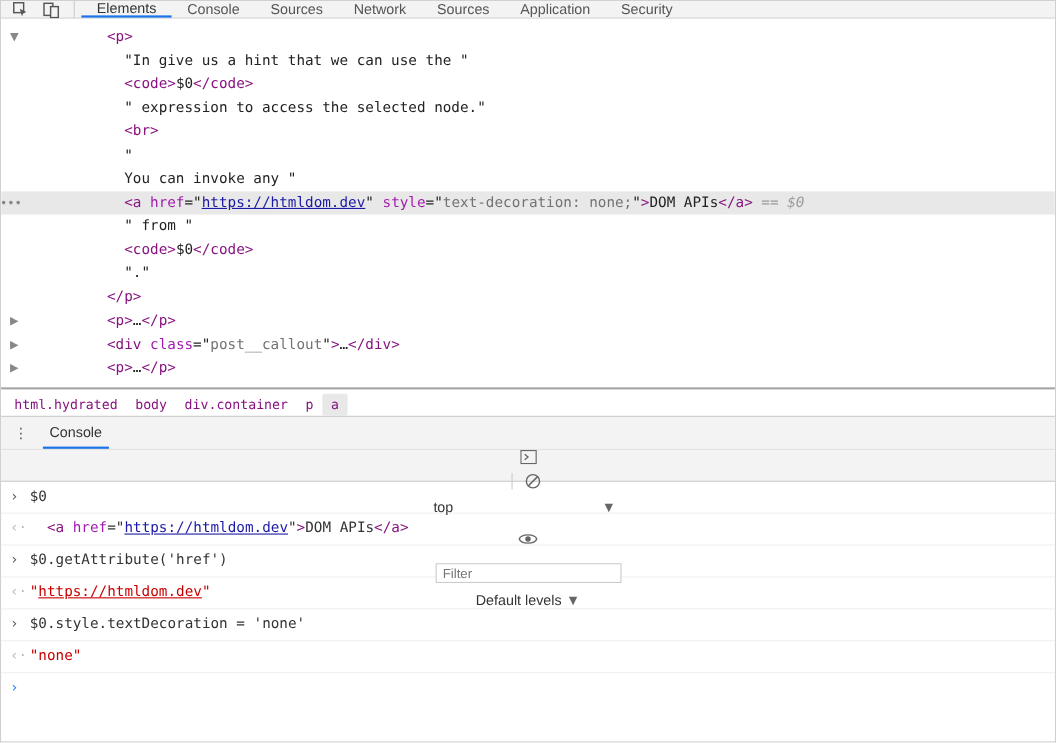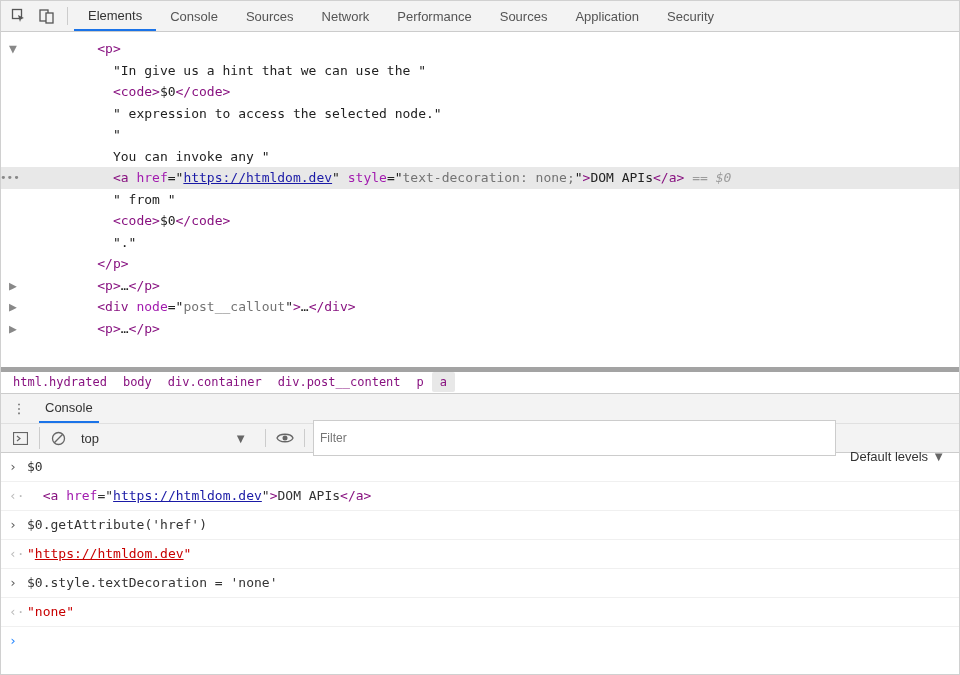--- a/index.html
+++ b/index.html
@@ -10,21 +10,21 @@
   background: #fff;
   width: 960px;
   height: 675px;
   overflow: hidden;
   border: 1px solid #d0d0d0;
 }
 .mono { font-family: Menlo, Consolas, monospace; }
 
 
 .toolbar {
-  height: 31px;
+  height: 16px;
   display: flex;
   align-items: center;
   border-bottom: 1px solid #ccc;
   background: #f3f3f3;
   padding: 0 4px;
 }
 .toolbar .iconbtn {
   width: 28px; height: 28px;
   display: flex; align-items: center; justify-content: center;
   cursor: pointer;
@@ -81,23 +81,23 @@
 .c-tag { color: #881280; }
 .c-attr { color: #a21caf; }
 .c-str { color: #737373; }
 .c-link { color: #1a1aa6; text-decoration: underline; }
 .c-text { color: #222; }
 .c-selindicator { color: #9b9b9b; font-style: italic; }
 
 
 .breadcrumbs {
   height: 26px;
-  border-top: 5px solid #a3a3a3;
-  display: flex;
-  align-items: flex-start;
+  border-top: 2px solid #a3a3a3;
+  display: flex;
+  align-items: flex-end;
   padding: 0 4px;
   background: #fff;
   font-family: Menlo, Consolas, monospace;
   font-size: 12px;
 }
 .crumb {
   padding: 3px 8px;
   cursor: pointer;
   color: #881280;
   border-radius: 2px;
@@ -129,20 +129,21 @@
 
 .console-toolbar {
   height: 30px;
   border-top: 1px solid #e0e0e0;
   border-bottom: 1px solid #ccc;
   display: flex;
   align-items: center;
   background: #f3f3f3;
   padding: 0 8px;
   gap: 8px;
+  flex-direction: column;
 }
 .console-toolbar .square-icon, .console-toolbar .clear-icon, .console-toolbar .eye-icon {
   width: 22px; height: 22px;
   display: flex; align-items: center; justify-content: center;
   color: #555; cursor: pointer;
 }
 .console-toolbar .clear-icon { border-left: 1px solid #ccc; padding-left: 8px; width: 30px; }
 .context-select {
   display: flex; align-items: center;
   color: #333;
@@ -161,21 +162,20 @@
   border: 1px solid #ccc;
   padding: 1px 6px;
   font-size: 12px;
   color: #333;
 }
 .levels {
   display: flex; align-items: flex-end;
   color: #333; cursor: pointer;
   padding: 0 6px;
   font-size: 13px;
-  margin-top: 36px;
 }
 .levels .chev { margin-left: 4px; color: #666; }
 
 
 .console-body {
   font-family: Menlo, Consolas, monospace;
   font-size: 13px;
   padding-bottom: 8px;
 }
 .console-row {
@@ -216,51 +216,50 @@
         <rect x="1" y="2" width="8" height="11" fill="none" stroke="#555" stroke-width="1.3"></rect>
         <rect x="7" y="5" width="7" height="10" fill="#f3f3f3" stroke="#555" stroke-width="1.3"></rect>
       </svg>
   </div>
   <div class="divider"></div>
   <div class="tabs">
     <div class="tab active">Elements</div>
     <div class="tab">Console</div>
     <div class="tab">Sources</div>
     <div class="tab">Network</div>
-    <div class="tab">Performance</div>
     <div class="tab">Sources</div>
     <div class="tab">Application</div>
     <div class="tab">Security</div>
   </div>
 </div>
 
 <div class="elements-pane">
   <div class="tree mono">
     <div class="line"><span class="expander">▼</span><span>          </span><span class="c-tag">&lt;p&gt;</span></div>
     <div class="line"><span class="expander"> </span><span>            </span><span class="c-text">"In give us a hint that we can use the "</span></div>
     <div class="line"><span class="expander"> </span><span>            </span><span class="c-tag">&lt;code&gt;</span><span class="c-text">$0</span><span class="c-tag">&lt;/code&gt;</span></div>
     <div class="line"><span class="expander"> </span><span>            </span><span class="c-text">" expression to access the selected node."</span></div>
+    <div class="line"><span class="expander"> </span><span>            </span><span class="c-tag">&lt;br&gt;</span></div>
     <div class="line"><span class="expander"> </span><span>            </span><span class="c-text">"</span></div>
     <div class="line"><span class="expander"> </span><span>            </span><span class="c-text">You can invoke any "</span></div>
     <div class="line sel"><span class="gutter-dots">•••</span><span class="expander"> </span><span>            </span><span class="c-tag">&lt;a</span><span class="c-attr"> href</span><span class="c-text">=</span><span class="c-text">"</span><span class="c-link">https://htmldom.dev</span><span class="c-text">"</span><span class="c-attr"> style</span><span class="c-text">=</span><span class="c-text">"</span><span class="c-str">text-decoration: none;</span><span class="c-text">"</span><span class="c-tag">&gt;</span><span class="c-text">DOM APIs</span><span class="c-tag">&lt;/a&gt;</span><span class="c-selindicator"> == $0</span></div>
     <div class="line"><span class="expander"> </span><span>            </span><span class="c-text">" from "</span></div>
     <div class="line"><span class="expander"> </span><span>            </span><span class="c-tag">&lt;code&gt;</span><span class="c-text">$0</span><span class="c-tag">&lt;/code&gt;</span></div>
     <div class="line"><span class="expander"> </span><span>            </span><span class="c-text">"."</span></div>
     <div class="line"><span class="expander"> </span><span>          </span><span class="c-tag">&lt;/p&gt;</span></div>
     <div class="line"><span class="expander">▶</span><span>          </span><span class="c-tag">&lt;p&gt;</span><span class="c-text">…</span><span class="c-tag">&lt;/p&gt;</span></div>
-    <div class="line"><span class="expander">▶</span><span>          </span><span class="c-tag">&lt;div</span><span class="c-attr"> node</span><span class="c-text">=</span><span class="c-text">"</span><span class="c-str">post__callout</span><span class="c-text">"</span><span class="c-tag">&gt;</span><span class="c-text">…</span><span class="c-tag">&lt;/div&gt;</span></div>
+    <div class="line"><span class="expander">▶</span><span>          </span><span class="c-tag">&lt;div</span><span class="c-attr"> class</span><span class="c-text">=</span><span class="c-text">"</span><span class="c-str">post__callout</span><span class="c-text">"</span><span class="c-tag">&gt;</span><span class="c-text">…</span><span class="c-tag">&lt;/div&gt;</span></div>
     <div class="line"><span class="expander">▶</span><span>          </span><span class="c-tag">&lt;p&gt;</span><span class="c-text">…</span><span class="c-tag">&lt;/p&gt;</span></div>
   </div>
 </div>
 
 <div class="breadcrumbs">
   <div class="crumb">html.hydrated</div>
   <div class="crumb">body</div>
   <div class="crumb">div.container</div>
-  <div class="crumb">div.post__content</div>
   <div class="crumb">p</div>
   <div class="crumb last">a</div>
 </div>
 
 <div class="drawer-header">
   <div class="menu-icon">⋮</div>
   <div class="drawer-tab">Console</div>
 </div>
 
 <div class="console-toolbar">

